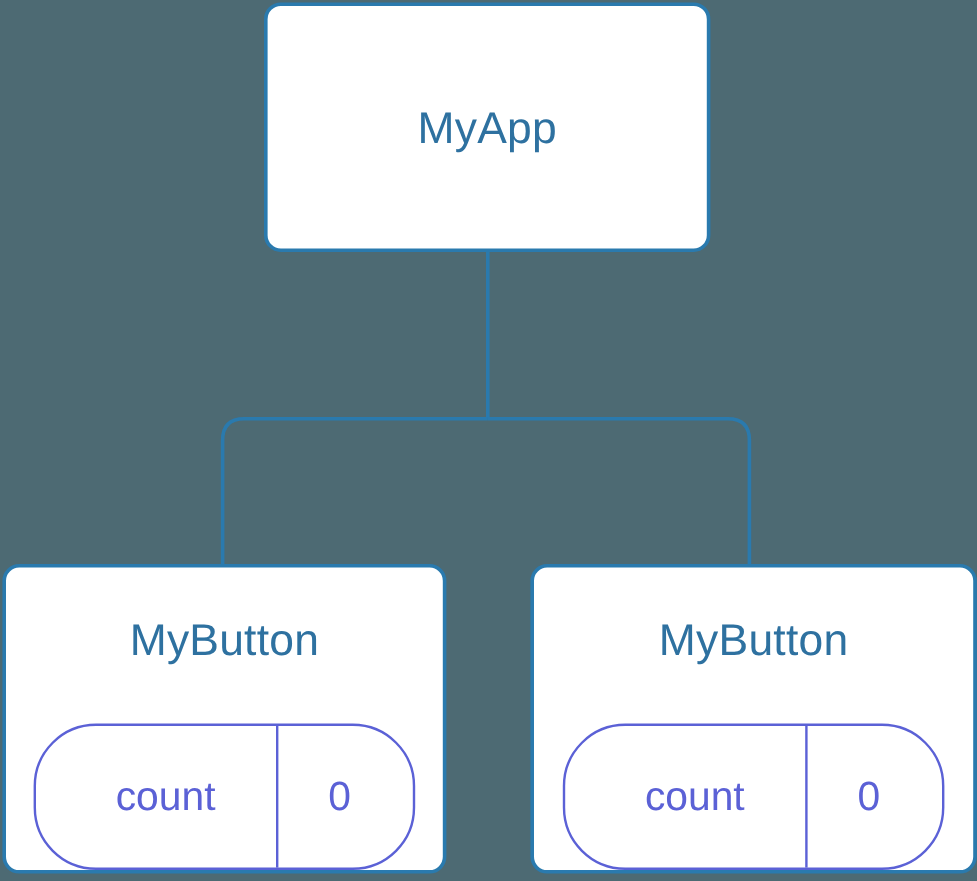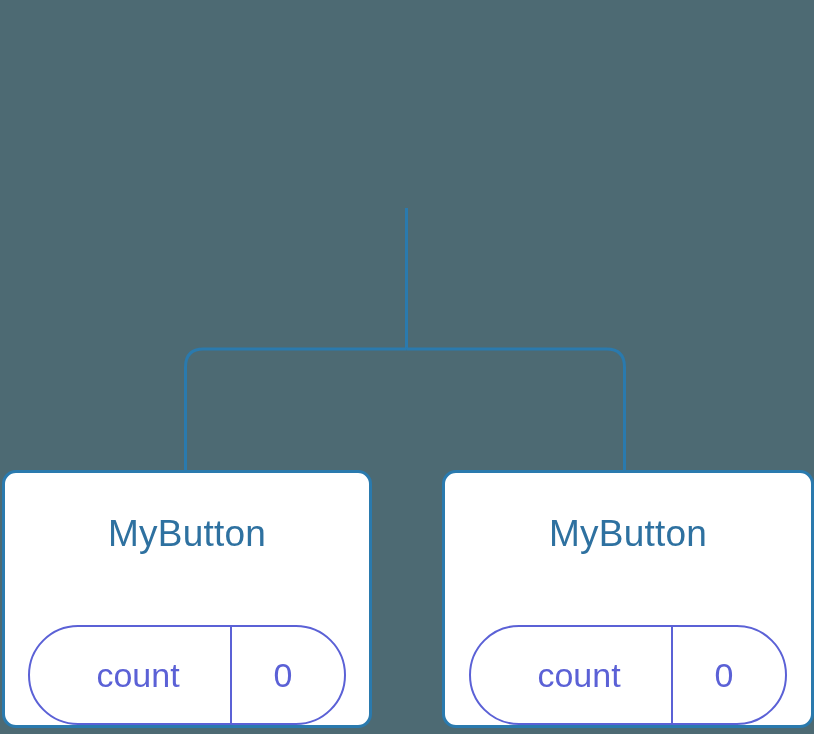--- a/index.html
+++ b/index.html
@@ -72,21 +72,21 @@
     font-size: 37px;
     font-weight: 400;
     letter-spacing: 0.2px;
     line-height: 1;
     white-space: nowrap;
   }
 
   
   .state-pill {
     margin-top: 34px;
-    height: 100px;
+    height: 122px;
     display: flex;
     align-items: stretch;
     border: 2px solid #5b61d6;
     border-radius: 52px;
     box-sizing: border-box;
     background: transparent;
   }
 
   .pill-key {
     display: flex;
@@ -125,20 +125,23 @@
 
   <svg id="connectors" viewBox="0 0 814 734" width="814" height="734">
 
     <path d="M 406.5 208 L 406.5 349" fill="none" stroke="#2a7aae" stroke-width="3"></path>
 
     <path d="M 185.5 470 L 185.5 367 Q 185.5 349 203.5 349 L 406.5 349" fill="none" stroke="#2a7aae" stroke-width="3" stroke-linecap="butt"></path>
 
     <path d="M 406.5 349 L 606.5 349 Q 624.5 349 624.5 367 L 624.5 470" fill="none" stroke="#2a7aae" stroke-width="3" stroke-linecap="butt"></path>
   </svg>
 
+  <div class="node node-root">
+    <div class="node-title">MyApp</div>
+  </div>
 
   <div class="node node-child-left">
     <div class="node-title">MyButton</div>
     <div class="state-pill">
       <div class="pill-key">count</div>
       <div class="pill-sep"></div>
       <div class="pill-value">0</div>
     </div>
   </div>
 

